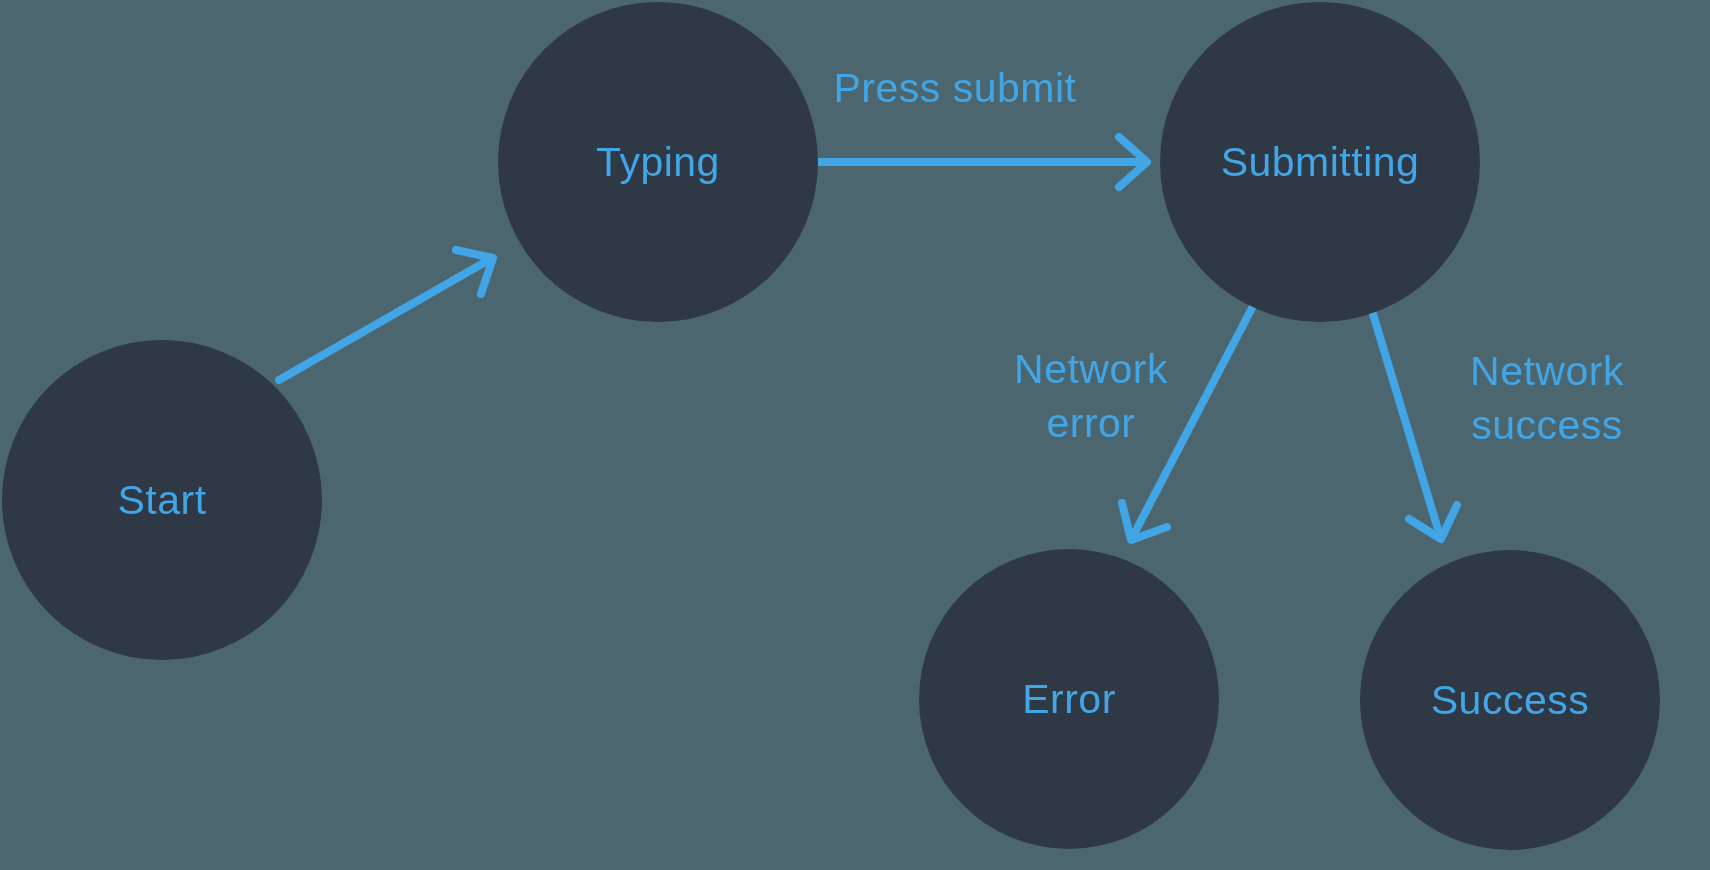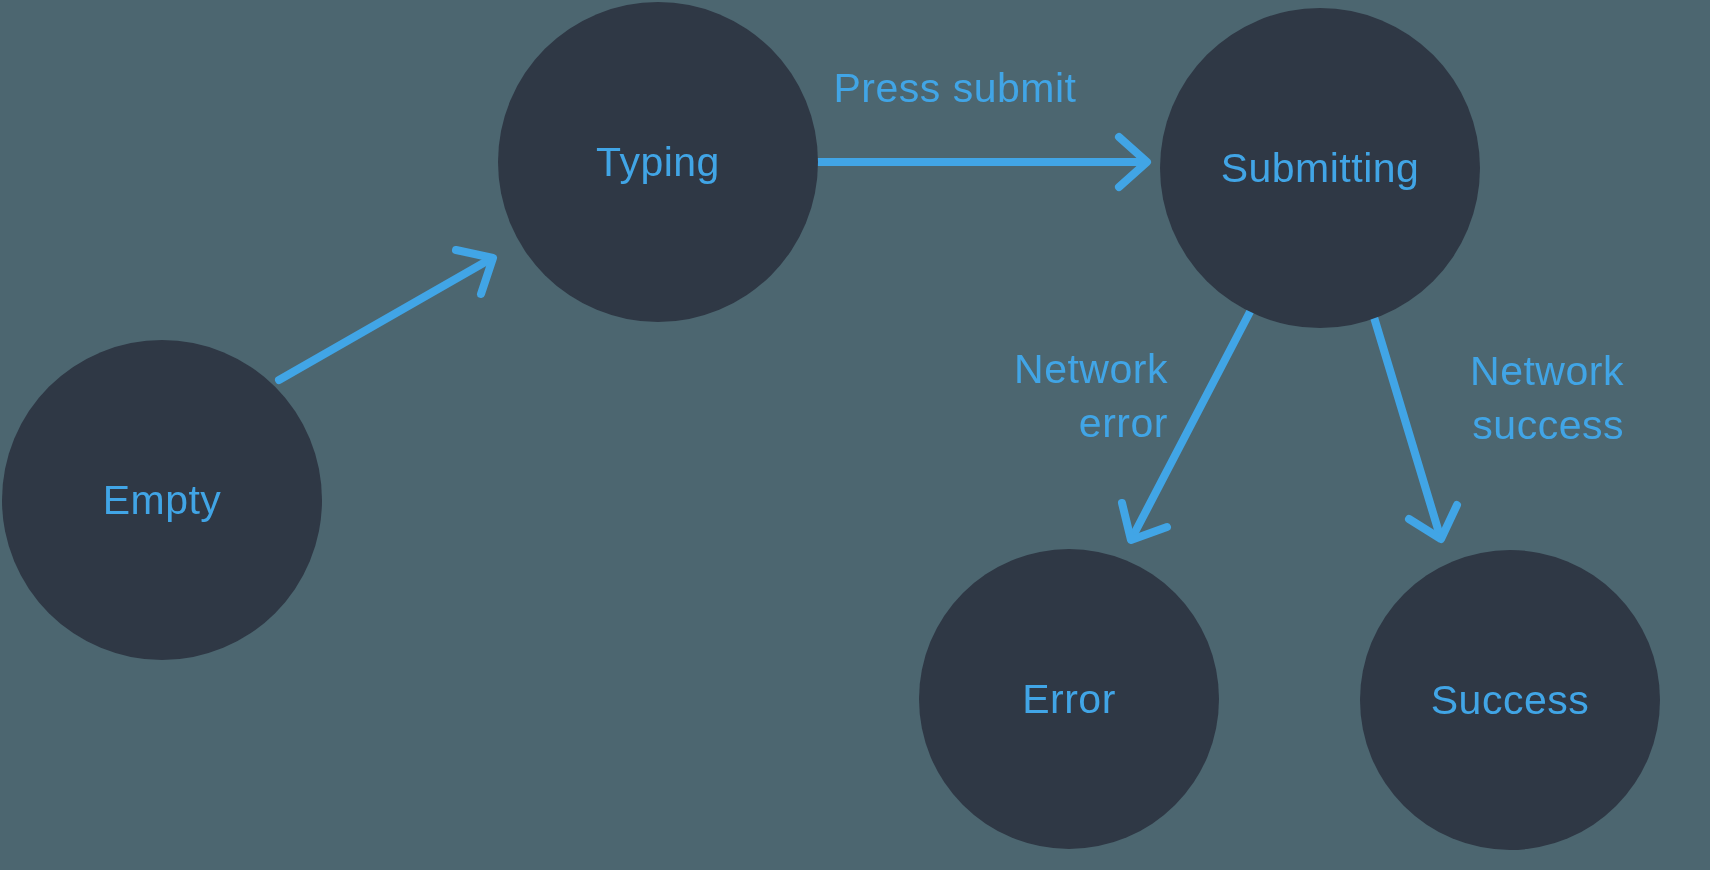--- a/index.html
+++ b/index.html
@@ -49,21 +49,21 @@
     text-align: center;
   }
   .edge-label {
     position: absolute;
     transform: translate(-50%, -50%);
     color: var(--accent);
     font-size: 41px;
     font-weight: 400;
     letter-spacing: 0.5px;
     line-height: 1.32;
-    text-align: right;
+    text-align: center;
     white-space: pre-line;
   }
 </style>
 </head>
 <body>
 
 <div class="canvas">
 
   <svg class="edges" width="1710" height="870" viewBox="0 0 1710 870">
     <g>
@@ -78,28 +78,28 @@
       <line class="edge" x1="1252" y1="308" x2="1133" y2="536"></line>
       <polyline class="edge" points="1167,527 1131,540 1122,503"></polyline>
     </g>
     <g>
       <line class="edge" x1="1373" y1="314" x2="1440" y2="536"></line>
       <polyline class="edge" points="1457,505 1441,539 1409,519"></polyline>
     </g>
   </svg>
 
   <div class="state" style="left:2px; top:340px; width:320px; height:320px;">
-    <span class="state-label">Empty</span>
+    <span class="state-label">Start</span>
   </div>
 
   <div class="state" style="left:498px; top:2px; width:320px; height:320px;">
     <span class="state-label">Typing</span>
   </div>
 
-  <div class="state" style="left:1160px; top:8px; width:320px; height:320px;">
+  <div class="state" style="left:1160px; top:2px; width:320px; height:320px;">
     <span class="state-label">Submitting</span>
   </div>
 
   <div class="state" style="left:919px; top:549px; width:300px; height:300px;">
     <span class="state-label">Error</span>
   </div>
 
   <div class="state" style="left:1360px; top:550px; width:300px; height:300px;">
     <span class="state-label">Success</span>
   </div>

